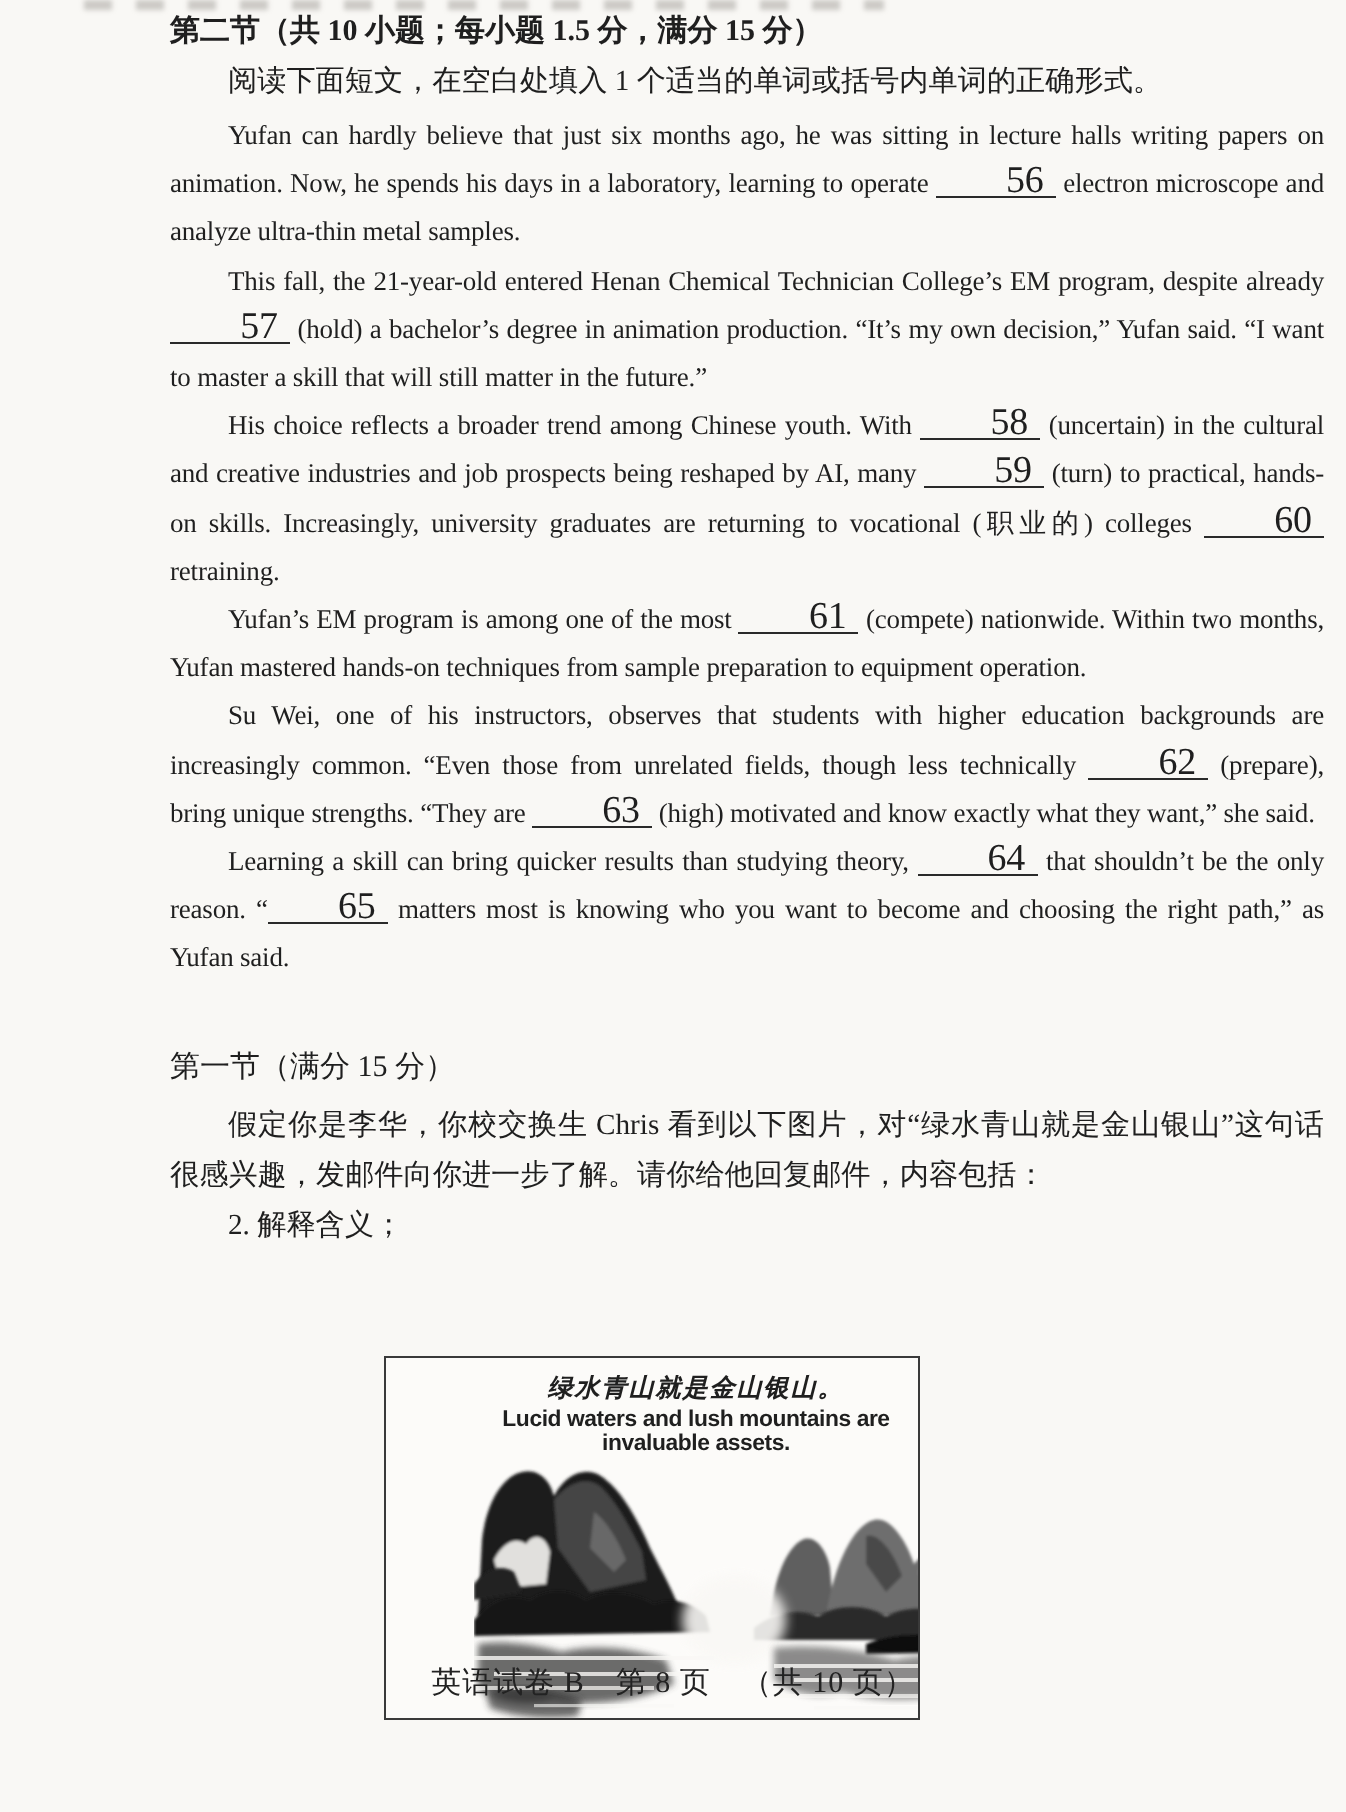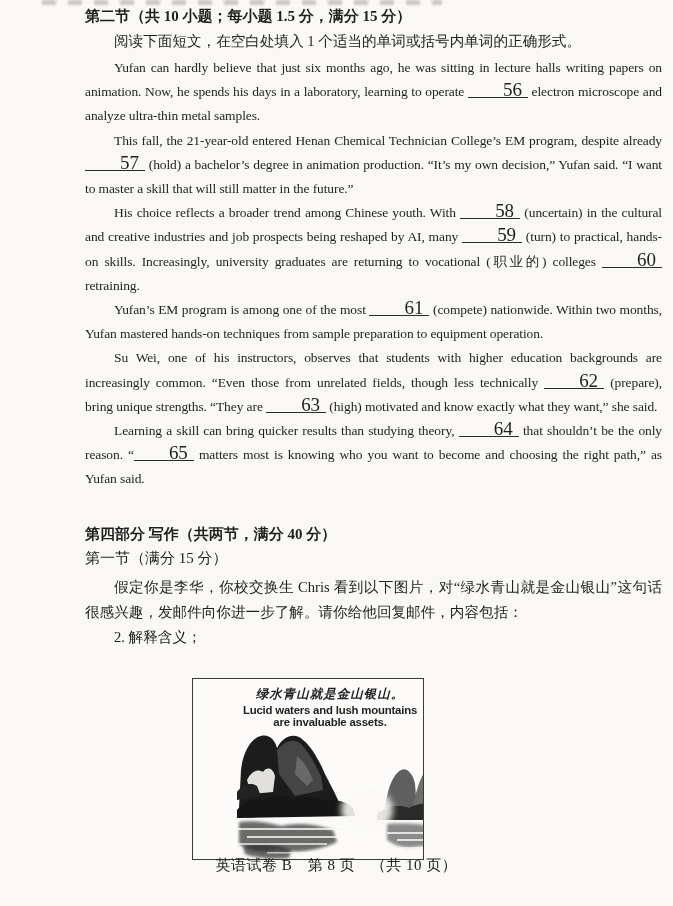--- a/index.html
+++ b/index.html
@@ -33,37 +33,37 @@
     line-height:15px;font-size:19px;
   }
   .writing-block{margin-top:30px;}
   .cn-prompt{
     margin:5px 0 0 0;font-size:14.6px;line-height:25px;
     text-indent:29px;text-align:justify;
   }
   .writing-points{margin:0 0 0 29px;padding:0;list-style:none;}
   .writing-points li{font-size:14.6px;line-height:25px;}
   .image-box{
-    position:absolute;left:192px;top:678px;width:232px;height:182px;
+    position:absolute;left:192px;top:678px;width:268px;height:182px;
     border:1.5px solid #3a3a3a;background:#fcfbf9;box-sizing:border-box;
     overflow:hidden;
     padding-left:44px;
   }
   .caption-cn{
     margin-top:7px;text-align:center;font-size:12.5px;font-weight:bold;
     font-style:italic;letter-spacing:1px;
     font-family:"Liberation Serif","DejaVu Serif",serif;
   }
   .caption-en{
     text-align:center;font-size:11.4px;font-weight:bold;letter-spacing:-0.2px;
     font-family:"Liberation Sans","DejaVu Sans",sans-serif;margin-top:1px;
   }
   .painting{display:block;margin:2px auto 0 auto;}
   .footer{
-    position:absolute;top:856px;left:0;width:673px;text-align:center;
+    position:absolute;top:832px;left:0;width:673px;text-align:center;
     font-size:15px;color:#222;letter-spacing:.5px;
   }
 </style>
 </head>
 <body>
 
 <div class="page">
 
   <div class="scan-artifact-top"></div>
 
@@ -76,21 +76,20 @@
     <div class="cloze">
       <p>Yufan can hardly believe that just six months ago, he was sitting in lecture halls writing papers on animation. Now, he spends his days in a laboratory, learning to operate <span class="blank">56</span> electron microscope and analyze ultra-thin metal samples.</p>
       <p>This fall, the 21-year-old entered Henan Chemical Technician College’s EM program, despite already <span class="blank">57</span> (hold) a bachelor’s degree in animation production. “It’s my own decision,” Yufan said. “I want to master a skill that will still matter in the future.”</p>
       <p>His choice reflects a broader trend among Chinese youth. With <span class="blank">58</span> (uncertain) in the cultural and creative industries and job prospects being reshaped by AI, many <span class="blank">59</span> (turn) to practical, hands-on skills. Increasingly, university graduates are returning to vocational (职业的) colleges <span class="blank">60</span> retraining.</p>
       <p>Yufan’s EM program is among one of the most <span class="blank">61</span> (compete) nationwide. Within two months, Yufan mastered hands-on techniques from sample preparation to equipment operation.</p>
       <p>Su Wei, one of his instructors, observes that students with higher education backgrounds are increasingly common. “Even those from unrelated fields, though less technically <span class="blank">62</span> (prepare), bring unique strengths. “They are <span class="blank">63</span> (high) motivated and know exactly what they want,” she said.</p>
       <p>Learning a skill can bring quicker results than studying theory, <span class="blank">64</span> that shouldn’t be the only reason. “<span class="blank">65</span> matters most is knowing who you want to become and choosing the right path,” as Yufan said.</p>
     </div>
 
     <div class="writing-block">
-      <p class="sec-heading">第四部分  写作（共两节，满分 40 分）</p>
       <p class="sec-sub">第一节（满分 15 分）</p>
       <p class="cn-prompt">假定你是李华，你校交换生 Chris 看到以下图片，对“绿水青山就是金山银山”这句话很感兴趣，发邮件向你进一步了解。请你给他回复邮件，内容包括：</p>
       <ul class="writing-points">
         <li>2. 解释含义；</li>
       </ul>
     </div>
 
   </div>
 
   <div class="image-box">

